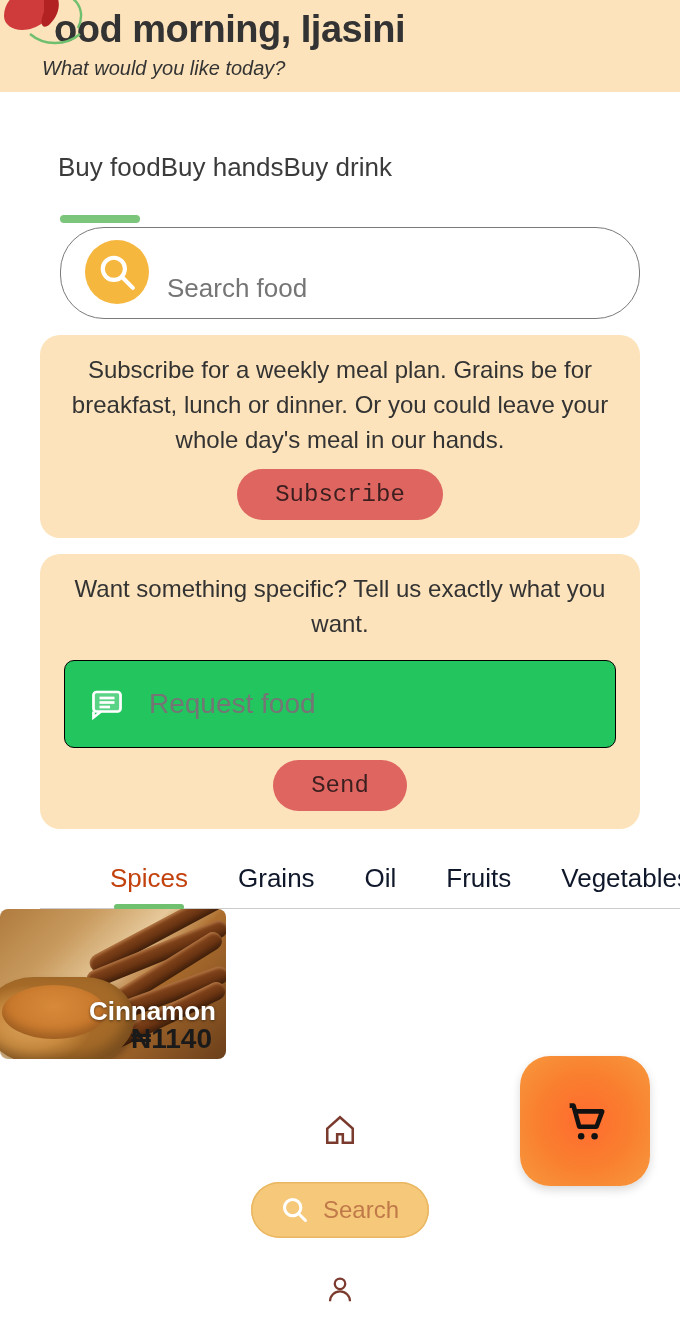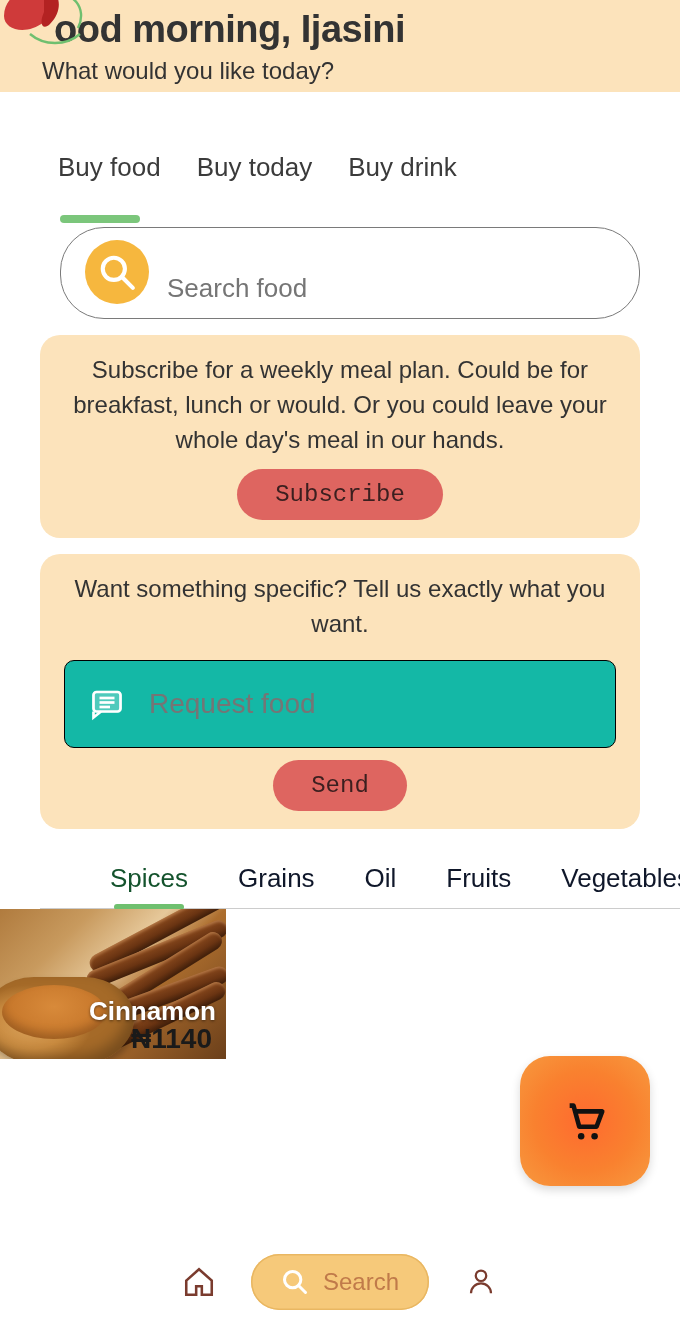--- a/index.html
+++ b/index.html
@@ -12,24 +12,24 @@
   }
   .logo {
     position: absolute; left: 0; top: -10px;
     width: 90px; height: 65px;
   }
   .greeting {
     font-size: 38px; color: #333; font-weight: 700; letter-spacing: -0.5px;
     padding-top: 8px; padding-left: 14px;
   }
   .subgreeting {
-    font-size: 24px; color: #333; margin-top: 6px; padding-left: 2px;
+    font-size: 20px; color: #333; margin-top: 6px; padding-left: 2px; font-style: italic;
   }
   .main { padding: 60px 40px 0 40px; }
-  .top-tabs { display: flex; gap: 36px; padding-left: 18px; }
+  .top-tabs { display: flex; padding-left: 18px; }
   .top-tab { font-size: 26px; color: #3b3b3b; font-weight: 500; position: relative; cursor: pointer; }
   .top-tab.active::after {
     content: ""; position: absolute; left: 2px; bottom: -40px;
     width: 80px; height: 8px; background: #7bc67b; border-radius: 4px;
   }
   .search-wrap {
     margin-top: 44px;
     border: 1.5px solid #7a7a7a; border-radius: 44px;
     display: flex; align-items: flex-end; padding: 14px 24px; gap: 18px;
     height: 92px; margin-left: 20px; margin-right: 0px;
@@ -45,42 +45,42 @@
   .card {
     background: #fce3bb; border-radius: 20px; padding: 18px 24px;
     margin-top: 16px; text-align: center;
   }
   .card-text { font-size: 24px; color: #333; line-height: 1.45; }
   .pill-btn {
     background: #de6560; color: #3b1f1f; font-size: 24px; font-weight: 500;
     border: none; border-radius: 28px; padding: 12px 38px; margin-top: 12px; cursor: pointer; font-family: Liberation Mono, monospace;
   }
   .request-field {
-    background: #14b8a6; border: 1.5px solid #000; border-radius: 10px;
+    background: #22c55e; border: 1.5px solid #000; border-radius: 10px;
     display: flex; align-items: center; gap: 24px; padding: 22px 24px;
     margin-top: 18px; height: 88px;
   }
   .request-input {
     border: none; outline: none; background: transparent; font-size: 28px;
     color: #333; flex: 1;
   }
   .cat-tabs {
     display: flex; justify-content: space-between; margin-top: 34px;
     padding: 0 0 0 70px; width: 650px;
     border-bottom: 1px solid #ccc; position: relative;
   }
   .cat-tab { font-size: 26px; color: #0f172a; padding-bottom: 14px; cursor: pointer; position: relative; }
-  .cat-tab.active { color: #14532d; }
+  .cat-tab.active { color: #c2410c; }
   .cat-tab.active::after {
     content:""; position:absolute; left: 4px; right: 4px; bottom: -2px;
     height: 6px; background: #6fc06f; border-radius: 3px;
   }
   .products-row { margin-left: -40px; margin-top: 0; display: flex; }
   .product-card {
-    width: 226px; height: 150px; border-radius: 0;
+    width: 226px; height: 150px; border-radius: 8px;
     background: linear-gradient(135deg,#b07b3e 0%, #c89a5e 25%, #e6c89a 45%, #ad6e2e 60%, #6b3f1a 100%);
     position: relative; color: #fff; overflow: hidden; cursor: pointer;
   }
   .spoon {
     position:absolute; left:-16px; bottom:-6px; width:150px; height:88px;
     background: radial-gradient(ellipse 62px 40px at 46px 48px, #d9a15a 0%, #c88a3f 60%, #a56a28 100%);
     border-radius: 60px 60px 70px 70px / 50px 50px 56px 56px;
     box-shadow: inset -6px -8px 14px rgba(0,0,0,.28), 2px 4px 6px rgba(0,0,0,.25);
   }
   .powder {
@@ -101,21 +101,21 @@
   .product-price { position:absolute; right:14px; bottom:4px; font-size:28px; font-weight:700; color:#1a1a1a; }
   .fab {
     position: absolute; right: 30px; bottom: 150px;
     width: 130px; height: 130px; border-radius: 30px;
     background: radial-gradient(circle at 50% 50%, #ff6a2f 0%, #f9812f 55%, #f79a3f 100%);
     display:flex; align-items:center; justify-content:center; cursor:pointer;
     box-shadow: 0 4px 10px rgba(0,0,0,.15);
   }
   .bottom-nav {
     position:absolute; left:0; right:0; bottom:26px;
-    display:flex; align-items:center; justify-content:center; gap:32px;
+    display:flex; align-items:center; justify-content:center; gap:32px;flex-direction:column;
   }
   .nav-btn { width:40px; height:40px; display:flex; align-items:center; justify-content:center; cursor:pointer; }
   .search-pill {
     background:#f6c97a; border-radius:30px; padding:14px 30px;
     display:flex; align-items:center; gap:14px; cursor:pointer;
     box-shadow: 0 0 0 1.5px #e9b762 inset;
   }
   .search-pill span { color:#c07a4a; font-size:24px; font-weight:500; }
 </style>
 </head>
@@ -129,36 +129,36 @@
     <path d="M54 6 C72 0 88 18 78 38" fill="none" stroke="#6fbf6f" stroke-width="2.4"></path>
   </svg>
   <div class="greeting">ood morning, Ijasini</div>
   <div class="subgreeting">What would you like today?</div>
 </div>
 
 <div class="main">
 
   <div class="top-tabs">
     <div class="top-tab active">Buy food</div>
-    <div class="top-tab">Buy today</div>
+    <div class="top-tab">Buy hands</div>
     <div class="top-tab">Buy drink</div>
   </div>
 
   <div class="search-wrap">
     <div class="search-icon-circle">
       <svg width="38" height="38" viewBox="0 0 24 24" fill="none" stroke="#fff" stroke-width="2.6">
         <circle cx="10" cy="10" r="7"></circle>
           <line x1="15" y1="15" x2="22" y2="22" stroke-linecap="round"></line>
       </svg>
     </div>
     <input class="search-input" placeholder="Search food" style="">
   </div>
 
   <div class="card">
-    <div class="card-text">Subscribe for a weekly meal plan. Could be for breakfast, lunch or would. Or you could leave your whole day's meal in our hands.</div>
+    <div class="card-text">Subscribe for a weekly meal plan. Grains be for breakfast, lunch or dinner. Or you could leave your whole day's meal in our hands.</div>
     <button class="pill-btn">Subscribe</button>
   </div>
 
   <div class="card">
     <div class="card-text">Want something specific? Tell us exactly what you want.</div>
     <div class="request-field">
       <svg width="36" height="36" viewBox="0 0 24 24" fill="none" stroke="#fff" stroke-width="1.8">
         <rect x="3" y="4" width="18" height="13" rx="2" fill="#fff" opacity=".25"></rect>
         <rect x="3" y="4" width="18" height="13" rx="2"></rect>
         <path d="M3 17 L3 21 L8 17"></path>

